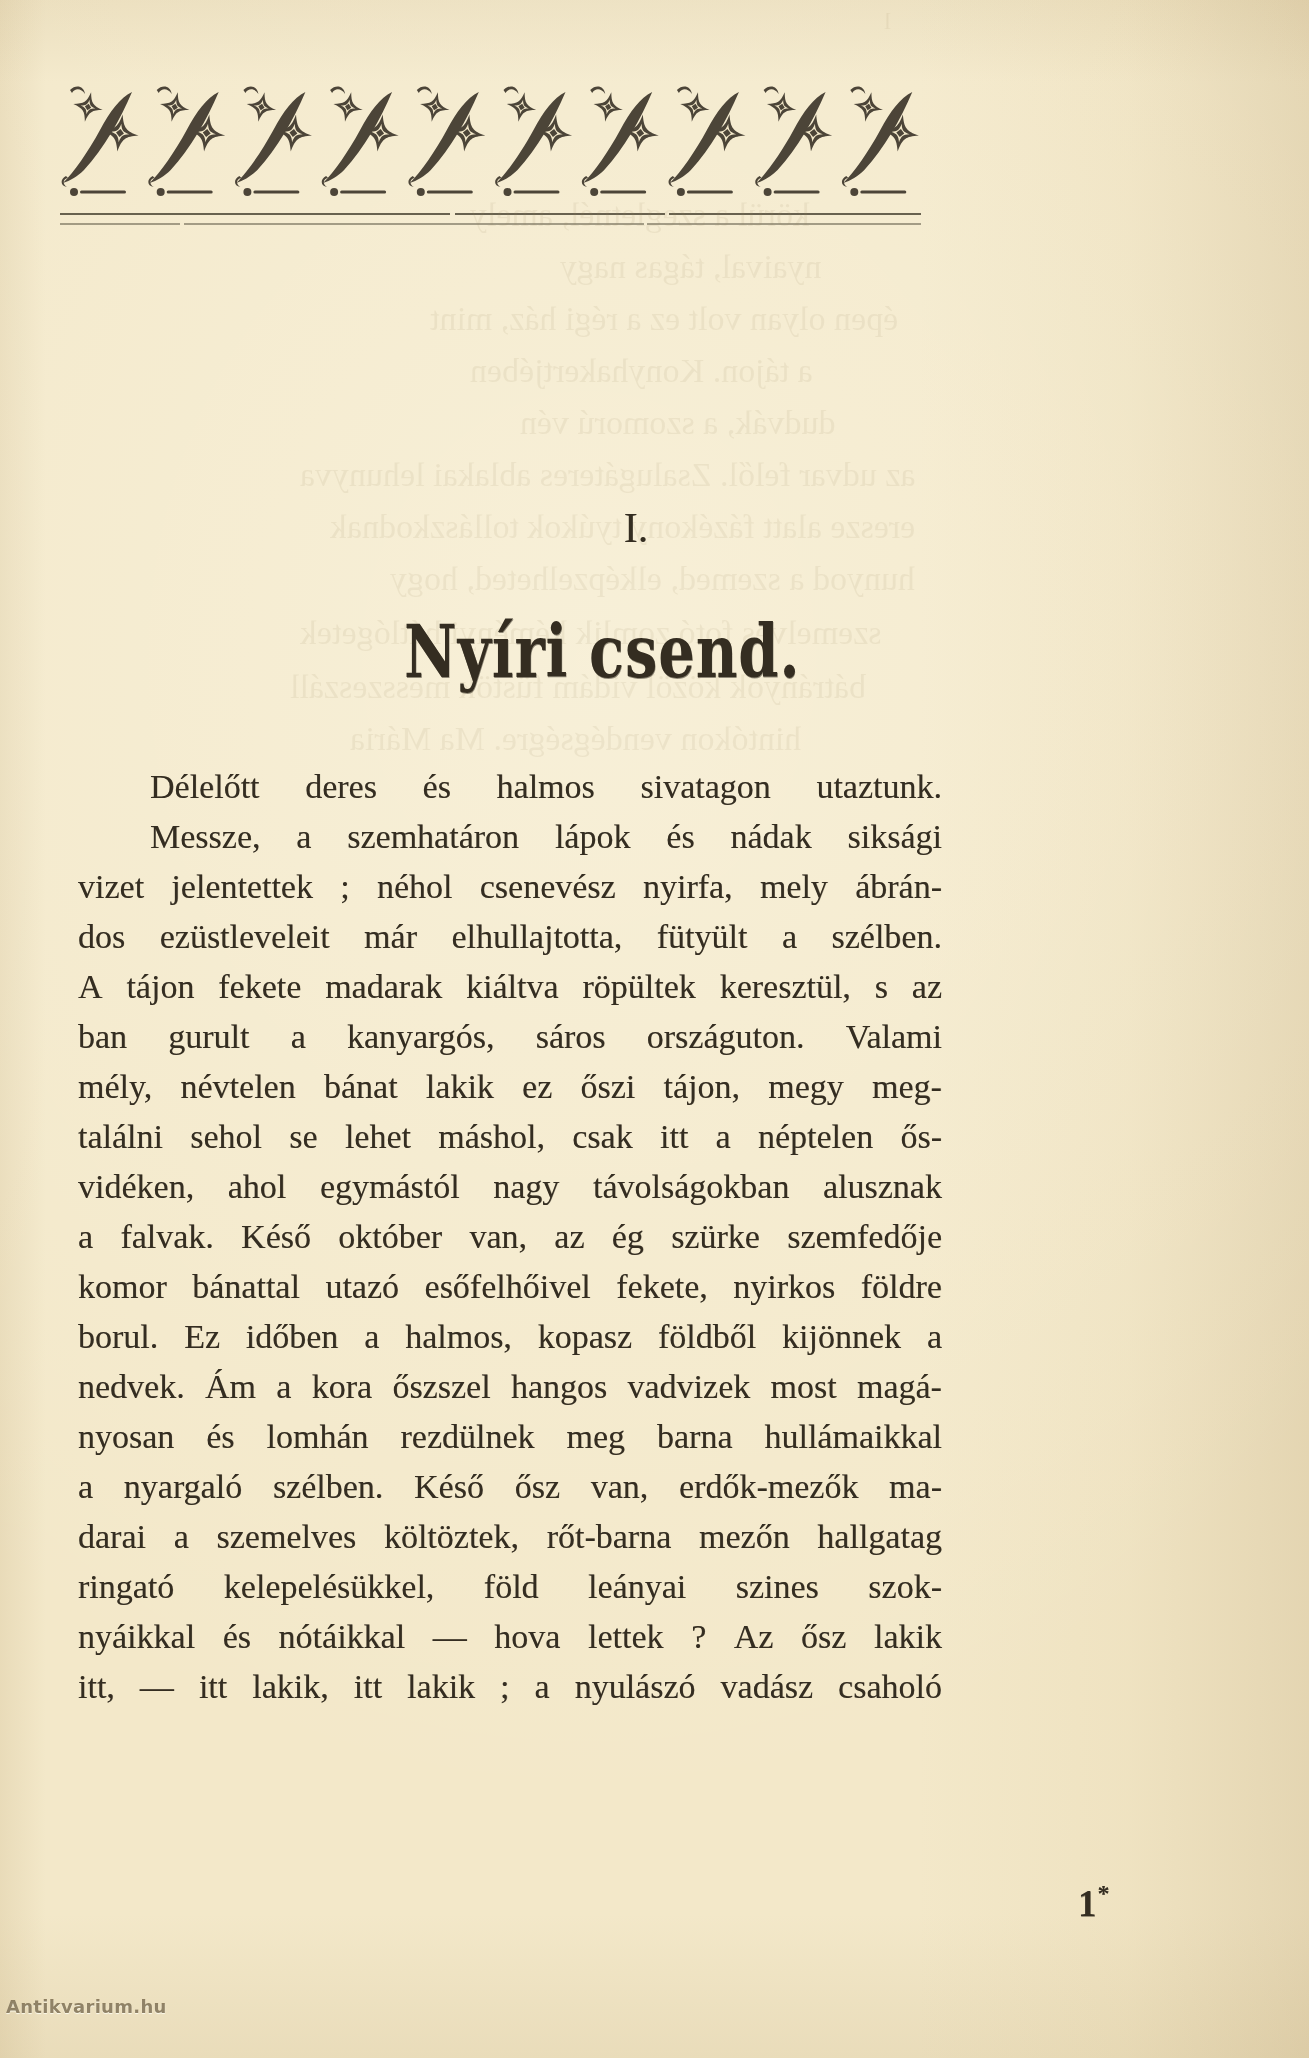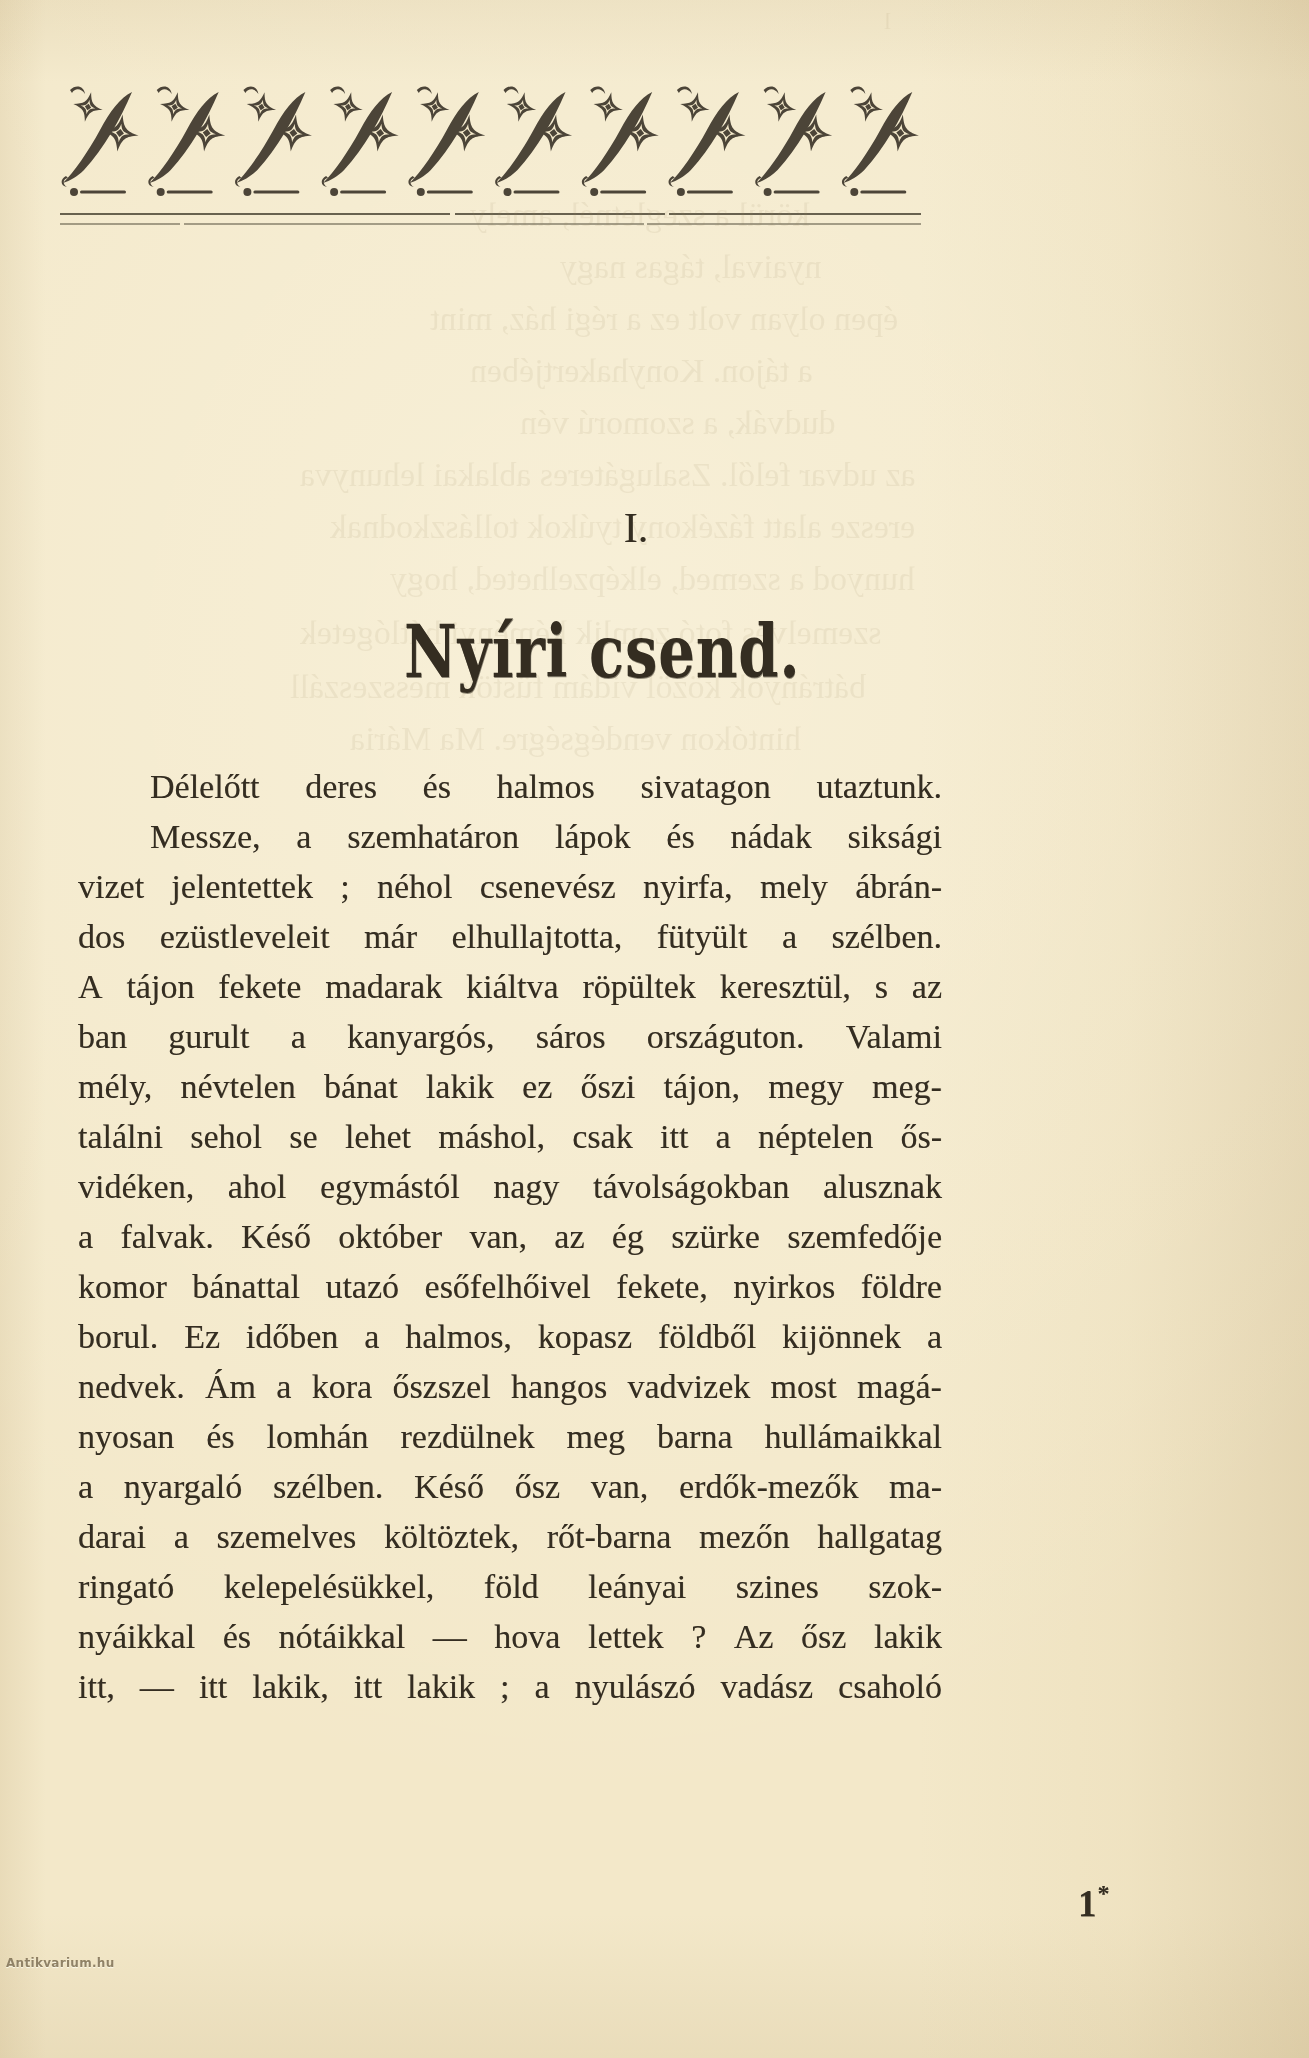--- a/index.html
+++ b/index.html
@@ -53,23 +53,23 @@
   .line.ind{padding-left:72px;}
   
   .pagenum{
     position:absolute;left:1078px;top:1882px;
     font-size:37px;font-weight:bold;
     text-shadow:.3px .3px .4px rgba(52,45,33,.45);
   }
   .pagenum sup{font-size:24px;position:relative;top:-2px;left:1px;}
   
   .watermark{
-    position:absolute;left:6px;top:1956px;
+    position:absolute;left:6px;top:1996px;
     font-family:"DejaVu Sans", sans-serif;
-    font-weight:bold;font-size:12px;letter-spacing:.3px;
+    font-weight:bold;font-size:18px;letter-spacing:.3px;
     color:rgba(124,109,80,.85);
     text-shadow:0 1px 1px rgba(255,255,245,.85);
   }
 </style>
 </head>
 <body>
 
 <div class="page">
 
   <svg class="frieze" viewBox="0 0 867 152" xmlns="http://www.w3.org/2000/svg">

